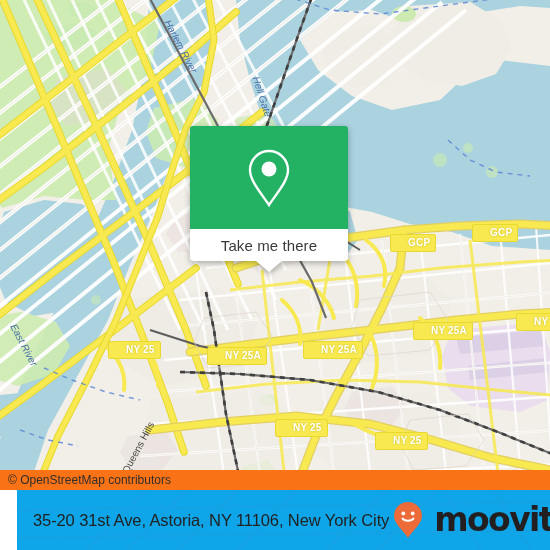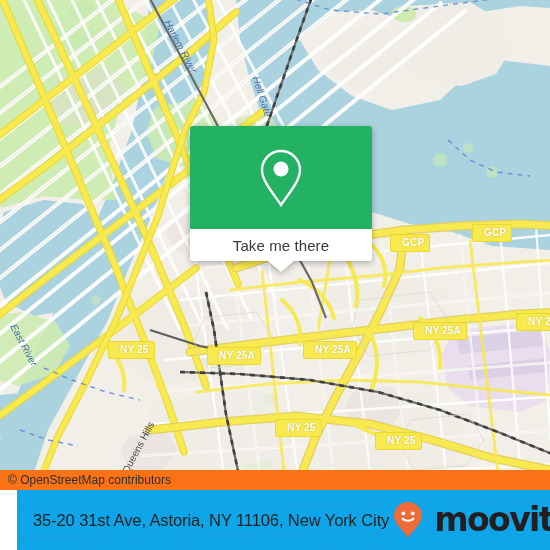--- a/index.html
+++ b/index.html
@@ -36,32 +36,32 @@
   .shield {
     position: absolute;
     background: #f7e94f;
     border: 1px solid #e8d92e;
     border-radius: 2px;
     color: #ffffff;
     font-size: 10px;
     font-weight: bold;
     font-family: "Liberation Sans", sans-serif;
     line-height: 13px;
-    padding: 1px 5px 2px 11px;
+    padding: 1px 5px 2px 17px;
     white-space: nowrap;
     text-shadow: 0 0 2px rgba(170,150,20,.55);
     letter-spacing: .2px;
   }
 
   
   #callout {
     position: absolute;
     left: 190px;
     top: 126px;
-    width: 182px;
+    width: 158px;
     filter: drop-shadow(0 2px 3px rgba(0,0,0,.30));
   }
   #callout-head {
     height: 103px;
     background: #23b264;
     border-radius: 3px 3px 0 0;
     display: flex;
     align-items: center;
     justify-content: center;
   }

